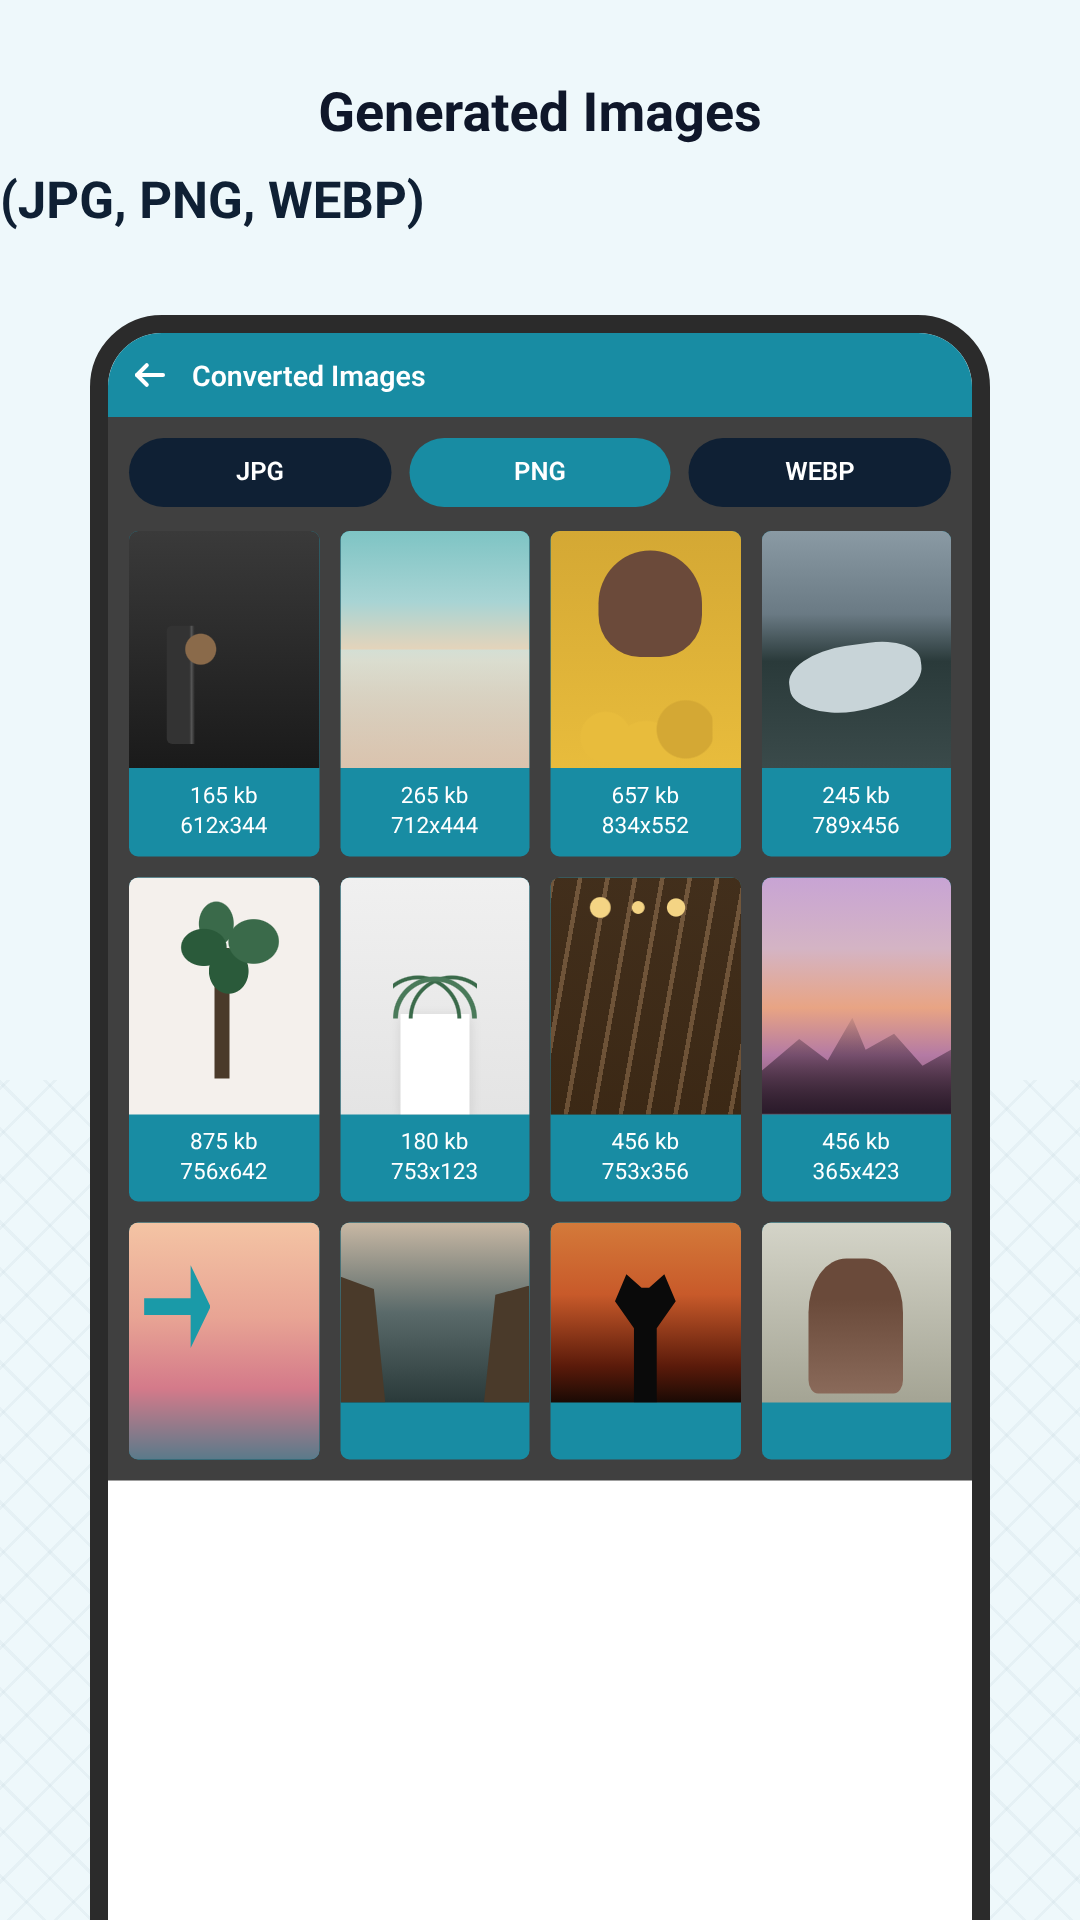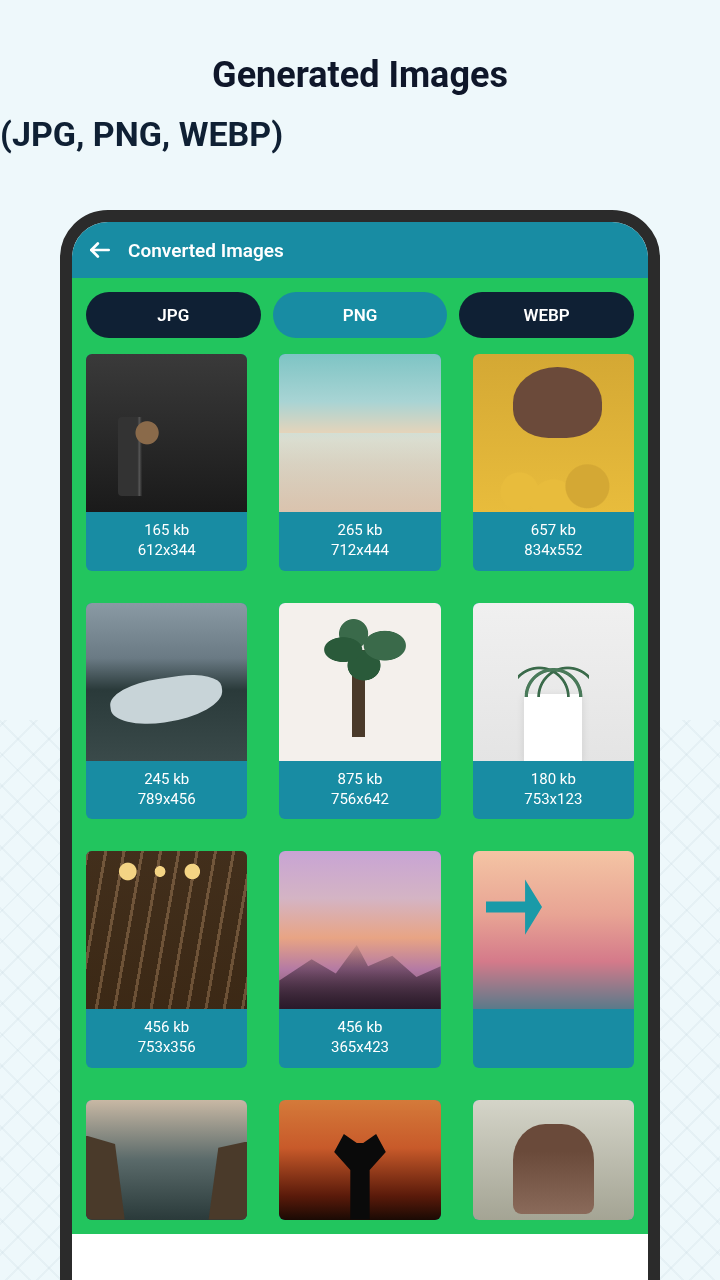--- a/index.html
+++ b/index.html
@@ -5,26 +5,26 @@
 *{margin:0;padding:0;box-sizing:border-box}
 body{width:720px;height:1280px;background:#eef8fb;font-family:-apple-system,BlinkMacSystemFont,'Segoe UI',Roboto,Arial,sans-serif;overflow:hidden;position:relative}
 .bg-pattern{position:absolute;bottom:0;left:0;right:0;height:560px;background-image:repeating-linear-gradient(45deg,transparent,transparent 20px,rgba(180,200,210,0.15) 20px,rgba(180,200,210,0.15) 22px),repeating-linear-gradient(-45deg,transparent,transparent 20px,rgba(180,200,210,0.15) 20px,rgba(180,200,210,0.15) 22px);z-index:0}
 .page-title{text-align:center;padding-top:48px;color:#0f172a;font-weight:700;font-size:36px;line-height:1.5;position:relative;z-index:1}
 .page-subtitle{text-align:left;color:#0f2034;font-weight:700;font-size:34px;margin-top:12px;position:relative;z-index:1}
 .device{position:absolute;left:50%;transform:translateX(-50%);top:210px;width:600px;height:1200px;background:#fff;border:12px solid #2b2b2b;border-radius:48px;overflow:hidden;z-index:2}
 .app-bar{background:#188ca3;height:56px;display:flex;align-items:center;padding:0 14px;gap:14px}
 .back-icon{width:28px;height:28px;display:flex;align-items:center;justify-content:center;cursor:pointer}
 .back-icon svg{stroke:#fff}
 .bar-title{color:#fff;font-size:19px;font-weight:600}
-.content{padding:14px;background:#22c55e}
+.content{padding:14px;background:#404040}
 .tabs{display:flex;gap:12px;margin-bottom:16px}
 .tab{flex:1;height:46px;border-radius:23px;display:flex;align-items:center;justify-content:center;font-weight:600;font-size:17px;cursor:pointer;color:#fff}
 .tab-dark{background:#0f2034}
 .tab-active{background:#188ca3}
-.grid{display:grid;grid-template-columns:repeat(3,1fr);gap:32px}
+.grid{display:grid;grid-template-columns:repeat(4,1fr);gap:14px}
 .card{border-radius:6px;overflow:hidden;background:#188ca3;cursor:pointer}
 .thumb{width:100%;height:158px;background:#888;position:relative;overflow:hidden}
 .meta{padding:8px 4px 10px;text-align:center;color:#fff;font-size:15px;line-height:1.35}
 .card-last .thumb{height:120px}
 
 .t0{background:linear-gradient(180deg,#3a3a3a 0%,#2a2a2a 50%,#1a1a1a 100%)}
 .t0::after{content:"";position:absolute;left:20%;top:40%;width:60%;height:50%;background:radial-gradient(circle at 30% 20%,#8a6a4a 12%,transparent 13%),linear-gradient(90deg,#333 20%,#555 22%,#333 24%,transparent 25%);border-radius:4px}
 .t1{background:linear-gradient(180deg,#7ec4c4 0%,#a8d4d4 30%,#f4d4b4 55%,#e8c4a4 70%,#d4b094 100%)}
 .t1::before{content:"";position:absolute;left:0;right:0;top:50%;height:50%;background:linear-gradient(180deg,rgba(200,230,230,0.6),rgba(220,200,180,0.8))}
 .t2{background:linear-gradient(180deg,#d4a834 0%,#e8bc3c 100%)}

